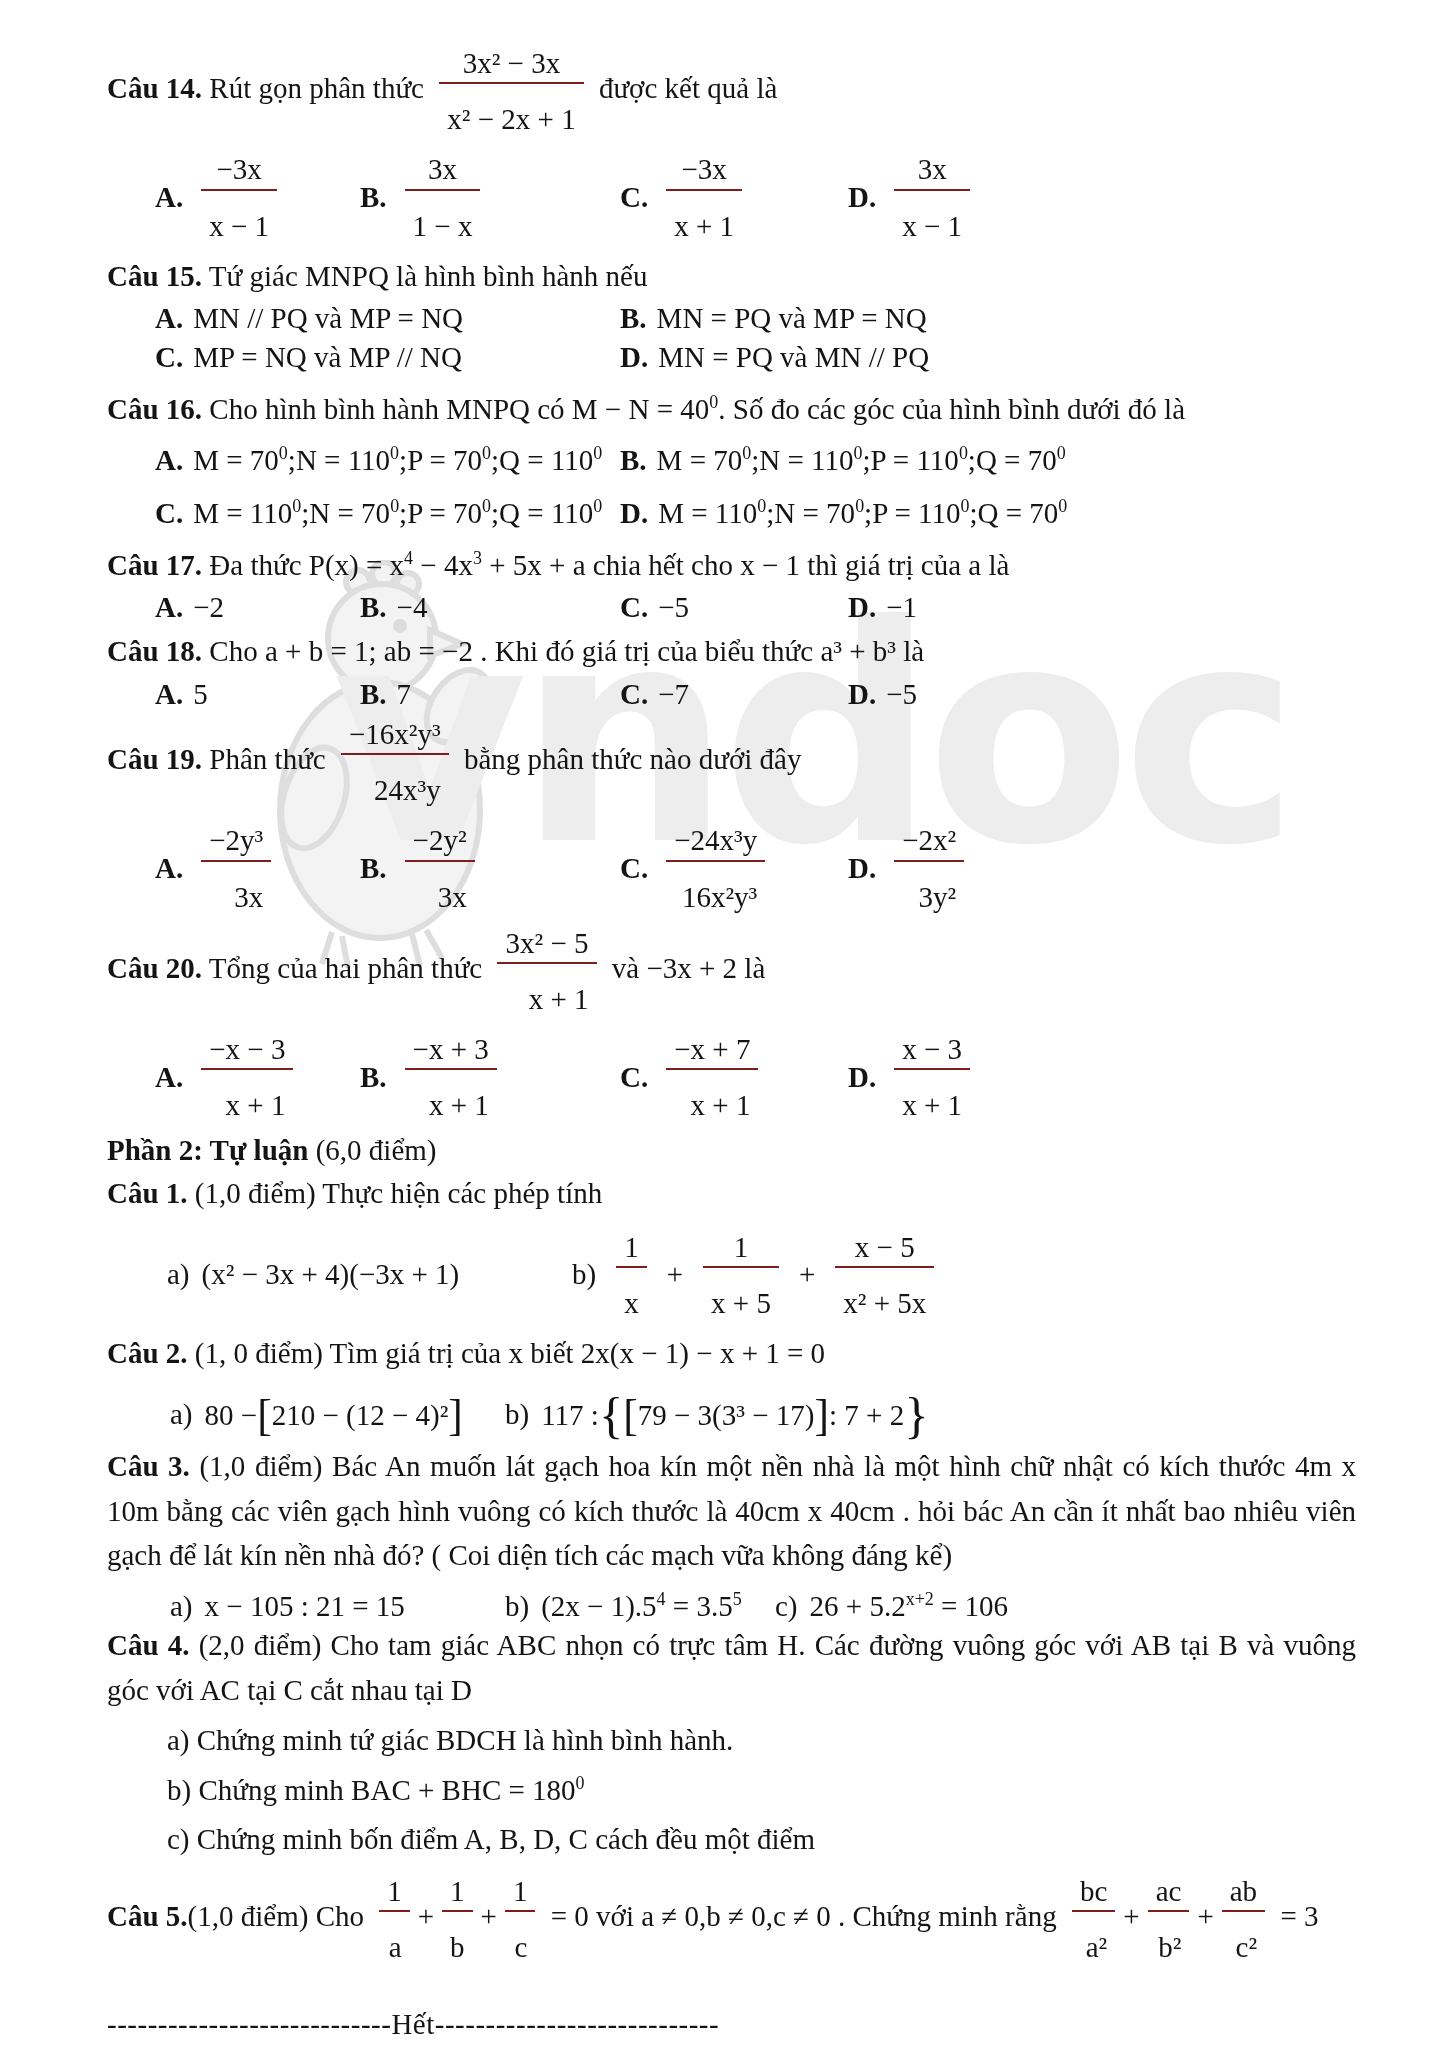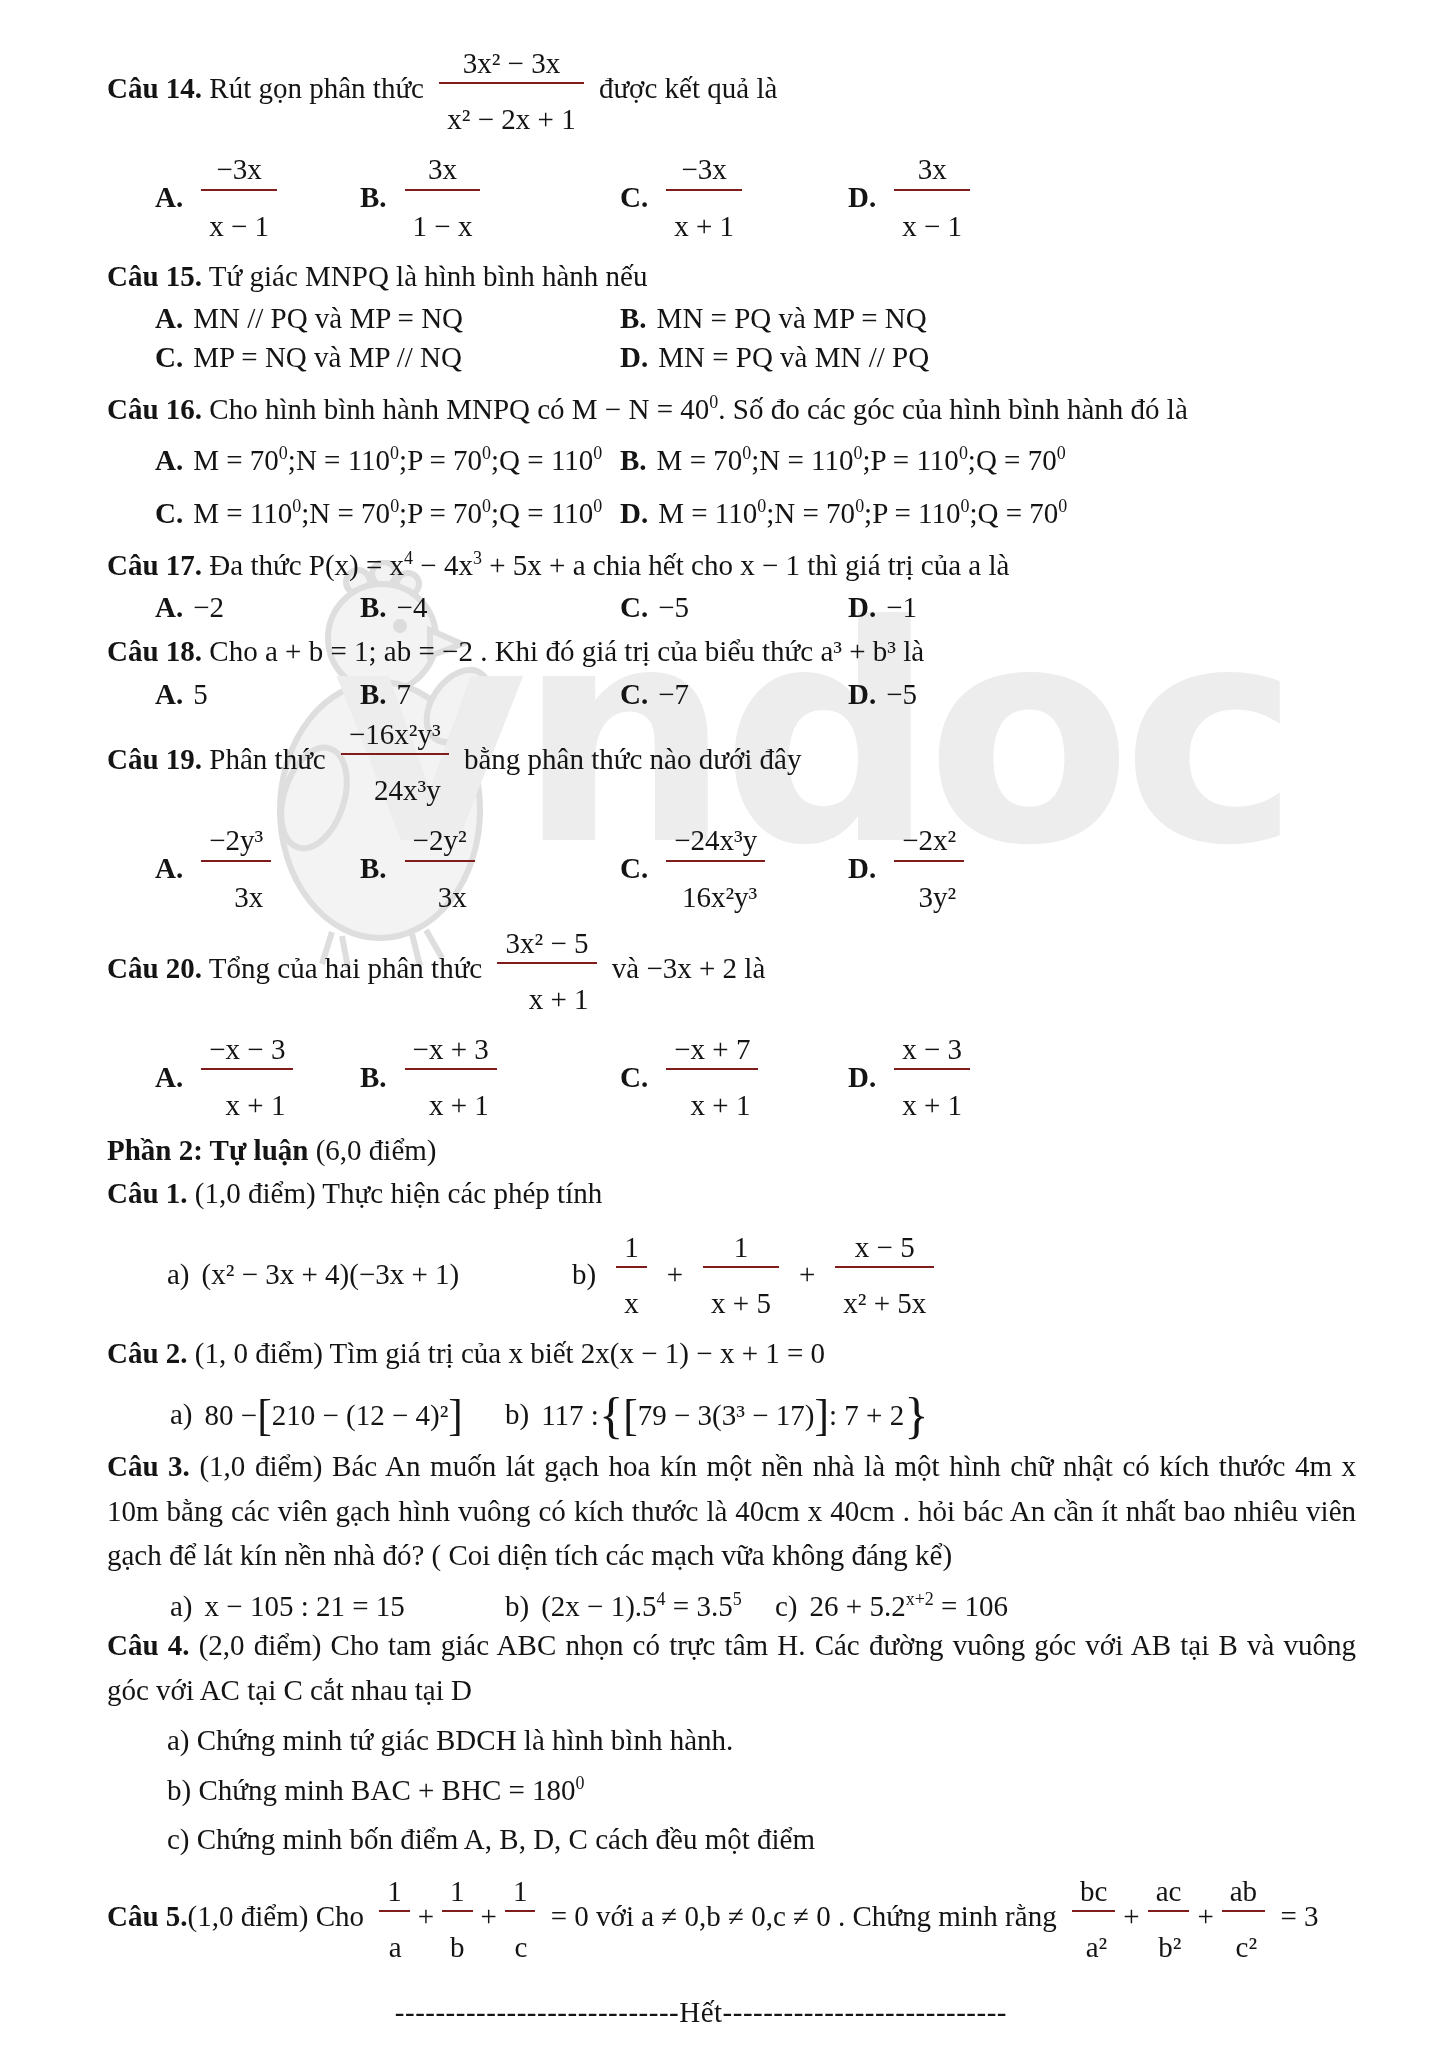--- a/index.html
+++ b/index.html
@@ -44,21 +44,21 @@
 
   .sub1 { display:grid; grid-template-columns:405px auto; padding-left:60px; margin-top:8px; }
   .sub2 { display:grid; grid-template-columns:335px auto; padding-left:63px; margin-top:10px; }
   .sub3 { display:grid; grid-template-columns:335px 270px auto; padding-left:63px; margin-top:12px; }
   .subitem { display:flex; align-items:center; gap:12px; white-space:nowrap; }
   .indent { padding-left:60px; }
 
   .bigbr { font-size:1.5em; vertical-align:-0.12em; }
   .bigbrc { font-size:1.75em; vertical-align:-0.14em; }
 
-  .footer { margin-top:26px; width:900px; text-align:right; letter-spacing:0.5px; }
+  .footer { margin-top:38px; width:900px; text-align:left; letter-spacing:0.5px; }
 </style>
 </head>
 <body>
 
 <div class="watermark-layer">
   <svg class="wm-mascot" width="260" height="420" viewBox="0 0 260 420">
     <g fill="#f3f3f3" stroke="#dedede" stroke-width="6">
       <circle cx="96" cy="22" r="12"></circle>
       <circle cx="122" cy="14" r="12"></circle>
       <circle cx="146" cy="24" r="11"></circle>
@@ -132,21 +132,21 @@
       </span>
     <span class="opt">
         <b class="okey">D.</b>
         <span>MN = PQ và MN // PQ</span>
       </span>
   </div>
 
   <div class="qline mt14">
     <b>Câu 16.</b>
     <span>Cho hình bình hành MNPQ có</span>
-    <span><span>M − N = 40</span><sup>0</sup></span><span>. Số đo các góc của hình bình hành đó là</span>
+    <span><span>M − N = 40</span><sup>0</sup></span><span>. Số đo các góc của hình bình dưới đó là</span>
   </div>
   <div class="opts opts2g">
     <span class="opt">
         <b class="okey">A.</b>
         <span><span>M = 70</span><sup>0</sup><span>;N = 110</span><sup>0</sup><span>;P = 70</span><sup>0</sup><span>;Q = 110</span><sup>0</sup></span>
       </span>
     <span class="opt">
         <b class="okey">B.</b>
         <span><span>M = 70</span><sup>0</sup><span>;N = 110</span><sup>0</sup><span>;P = 110</span><sup>0</sup><span>;Q = 70</span><sup>0</sup></span>
       </span>

